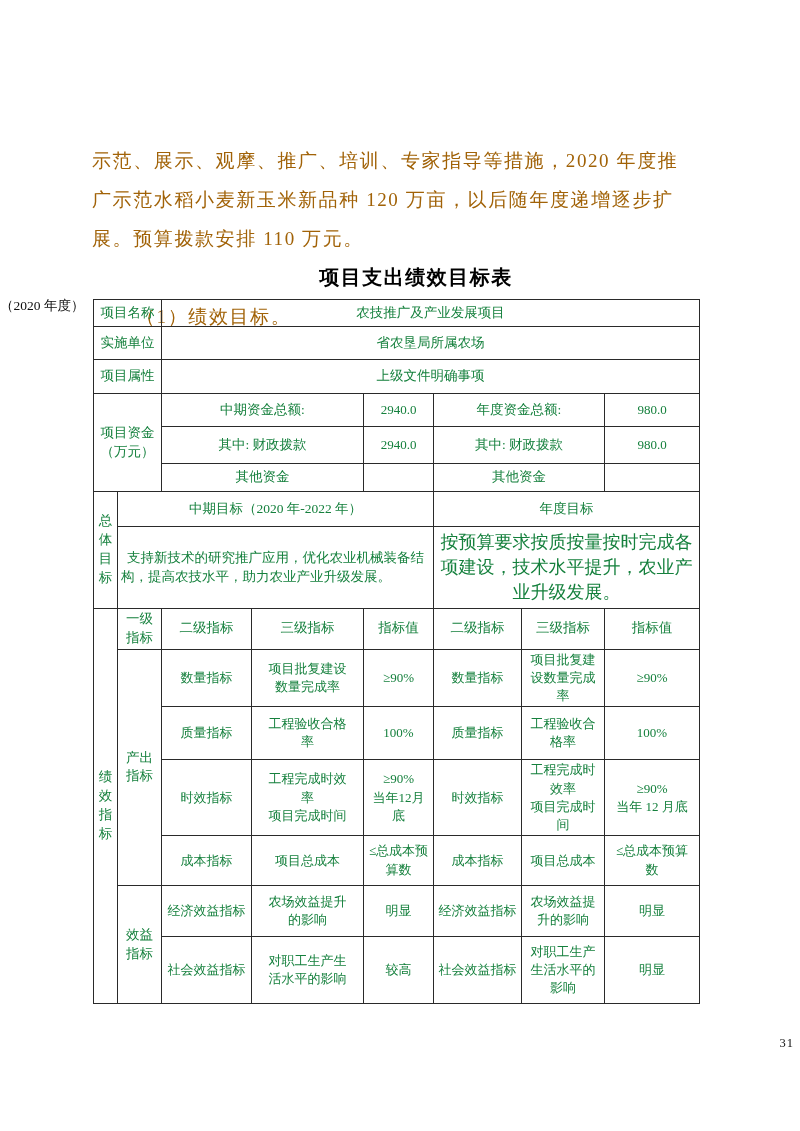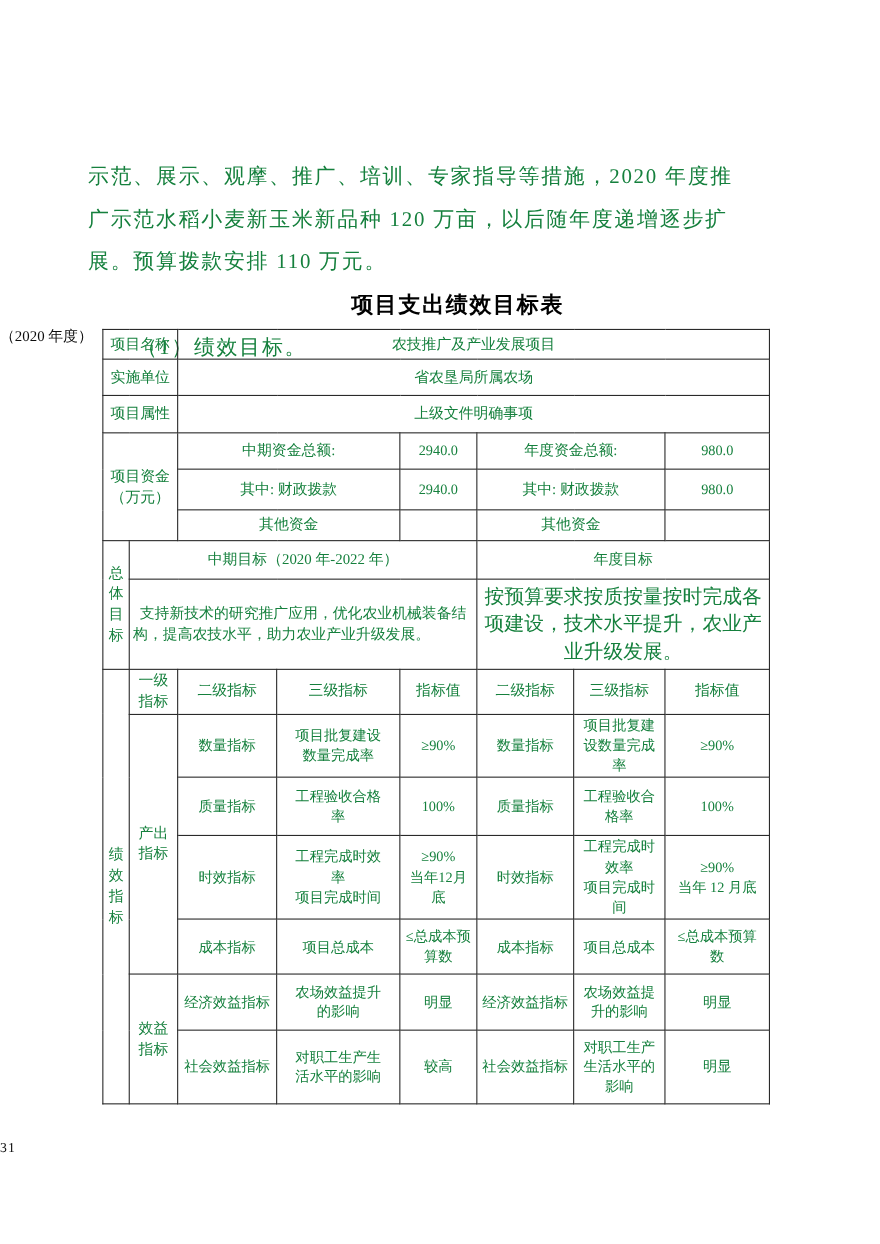--- a/index.html
+++ b/index.html
@@ -8,28 +8,28 @@
     position: relative;
     width: 800px;
     height: 1131px;
     background: #ffffff;
     color: #111;
     font-family: "Liberation Serif", "DejaVu Serif", serif;
     overflow: hidden;
   }
   .body-text {
     position: absolute;
-    left: 80px;
+    left: 92px;
     top: 102px;
     width: 622px;
     font-size: 19px;
     line-height: 39px;
     letter-spacing: 1.6px;
     white-space: pre-line;
-    color: #15803d;
+    color: #a16207;
   }
   .item-line {
     padding-left: 44px;
     letter-spacing: 1.6px;
   }
   .tbl-title {
     position: absolute;
     left: 16px; top: 264px;
     width: 800px;
     text-align: center;
@@ -70,21 +70,21 @@
   td.leftcell { text-align: left; padding-left: 4px; padding-right: 2px; }
   td.right { text-align: right; padding-right: 3px; }
   td.vlabel { font-size: 13.5px; line-height: 1.5; letter-spacing: 0; }
   td.vlabel-top { font-size: 13.5px; line-height: 1.9; vertical-align: top; padding-top: 5px; }
   td.goal-left { text-align: justify; text-align-last: left; padding: 4px 7px; font-size: 13.5px; line-height: 1.8; white-space: normal; }
   td.goal-right { text-align: center; padding: 4px 5px; font-size: 18px; line-height: 1.8; white-space: normal; }
   .page-num {
     position: absolute;
     left: 0; top: 1036px;
     width: 794px;
-    text-align: left;
+    text-align: right;
     font-size: 12.5px;
     color: #0d0d0d;
     letter-spacing: 1px;
   }
 </style>
 </head>
 <body>
 
 <div class="page">
 

